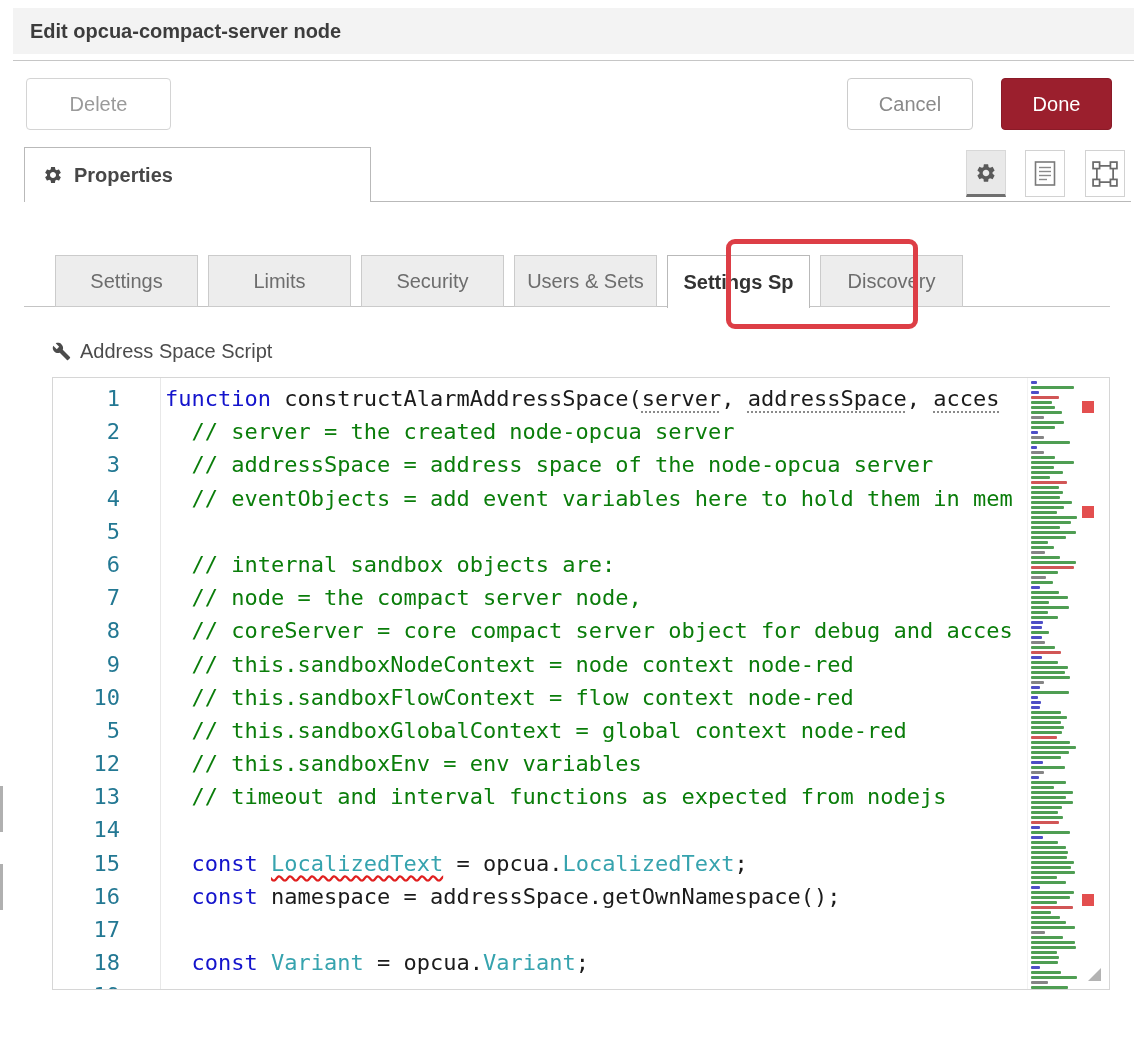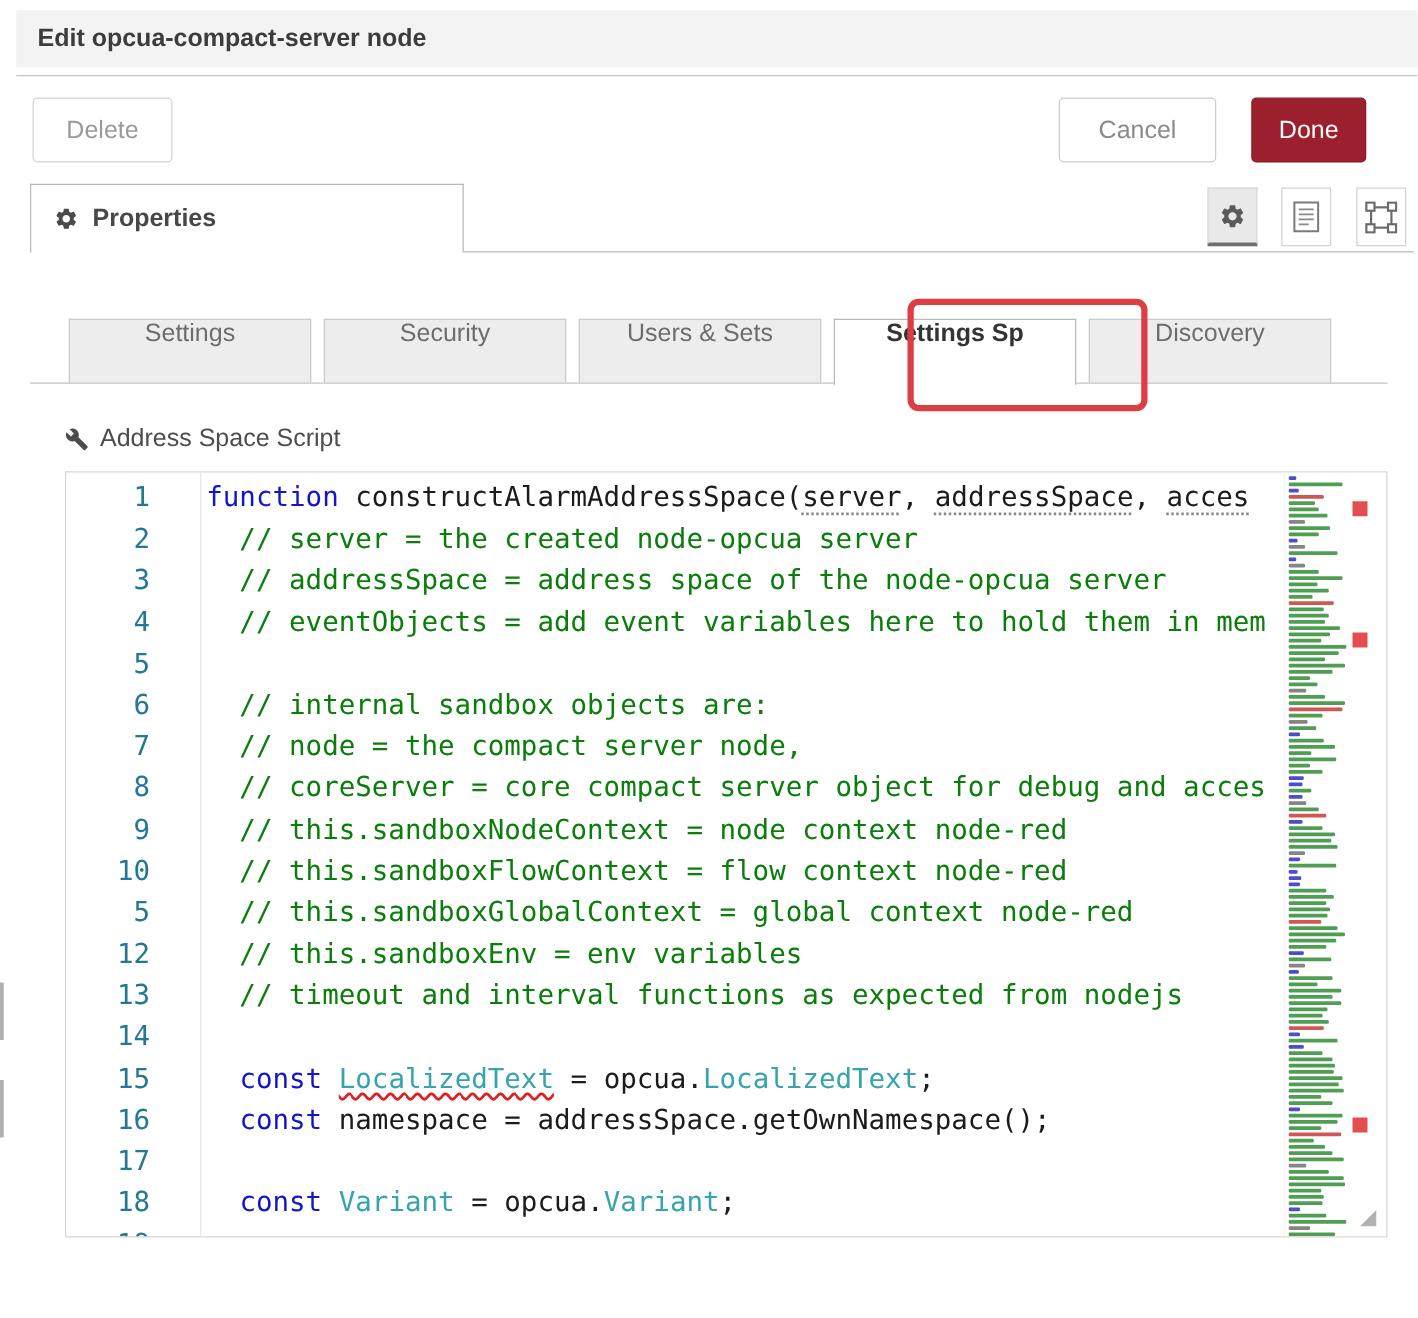--- a/index.html
+++ b/index.html
@@ -10,41 +10,41 @@
   
   .hdr{position:absolute;left:13px;top:8px;right:0;height:46px;background:#f3f3f3;
        display:flex;align-items:center;padding-left:17px}
   .hdr h1{font-size:20px;font-weight:bold;color:#3c3c3c}
   .hdr-line{position:absolute;left:13px;top:60px;right:0;height:1px;background:#c6c6c6}
 
   
   .btn{position:absolute;top:78px;height:52px;border-radius:4px;font-size:20px;
        display:flex;align-items:center;justify-content:center;cursor:pointer;
        font-family:"Liberation Sans",sans-serif}
-  .btn-delete{left:26px;width:112px;background:#fff;border:1px solid #d4d4d4;color:#9a9a9a}
+  .btn-delete{left:26px;width:145px;background:#fff;border:1px solid #d4d4d4;color:#9a9a9a}
   .btn-cancel{left:847px;width:126px;background:#fff;border:1px solid #cccccc;color:#8a8a8a}
-  .btn-done{left:1001px;width:92px;background:var(--done-bg,#9b1f2d);border:1px solid #8a1b28;color:#fff}
+  .btn-done{left:1001px;width:111px;background:var(--done-bg,#9b1f2d);border:1px solid #8a1b28;color:#fff}
 
   
   .prop-tab{position:absolute;left:24px;top:147px;width:347px;height:55px;background:#fff;
             border:1px solid #b9b9b9;border-bottom:none;display:flex;align-items:center;
             gap:11px;padding-left:18px;font-size:20px;font-weight:bold;color:#474747;z-index:2}
   .prop-line{position:absolute;left:371px;top:201px;right:3px;height:1px;background:#b9b9b9}
   .icon-btn{position:absolute;top:150px;width:40px;height:47px;display:flex;
             align-items:center;justify-content:center;cursor:pointer}
   .icon-btn-gear{left:966px;background:#e9e9e9;border:1px solid #d8d8d8;border-bottom:3px solid #6f6f6f}
   .icon-btn-doc{left:1025px;background:#fff;border:1px solid #d2d2d2}
   .icon-btn-sel{left:1085px;background:#fff;border:1px solid #d2d2d2}
 
   
   .tab-underline{position:absolute;left:24px;top:306px;width:1086px;height:1px;background:#c4c4c4;z-index:1}
   .tab-bar{position:absolute;left:24px;top:254px;width:1086px;height:53px;display:flex;
            gap:10px;padding-left:31px;z-index:2}
-  .tab{width:194px;height:52px;margin-top:1px;background:#ededed;border:1px solid #cbcbcb;
-       color:#6d6d6d;font-size:20px;display:flex;align-items:flex-start;justify-content:center;
+  .tab{width:143px;height:52px;margin-top:1px;background:#ededed;border:1px solid #cbcbcb;
+       color:#6d6d6d;font-size:20px;display:flex;align-items:center;justify-content:center;
        white-space:nowrap;overflow:hidden;cursor:pointer}
   .tab.active{background:#fff;border-color:#b9b9b9;border-bottom:none;height:53px;margin-top:1px;
        color:#333;font-weight:bold}
 
   
   .annotation{position:absolute;left:726px;top:239px;width:192px;height:90px;
       border:5px solid var(--annotation,#dd3e46);border-radius:9px;z-index:20;pointer-events:none}
 
   
   .section-label{position:absolute;left:52px;top:340px;display:flex;align-items:center;gap:9px;
@@ -137,20 +137,23 @@
           <rect x="1" y="17" width="6" height="6" fill="#fff" stroke="#6a6a6a" stroke-width="1.6"></rect>
           <rect x="17" y="17" width="6" height="6" fill="#fff" stroke="#6a6a6a" stroke-width="1.6"></rect>
         </svg>
     </span>
   </div>
 
   <div class="tab-underline"></div>
   <div class="tab-bar">
       <div class="tab">
         <span>Settings</span>
+      </div>
+      <div class="tab">
+        <span>Limits</span>
       </div>
       <div class="tab">
         <span>Security</span>
       </div>
       <div class="tab">
         <span>Users &amp; Sets</span>
       </div>
       <div class="tab active">
         <span>Settings Sp</span>
       </div>

